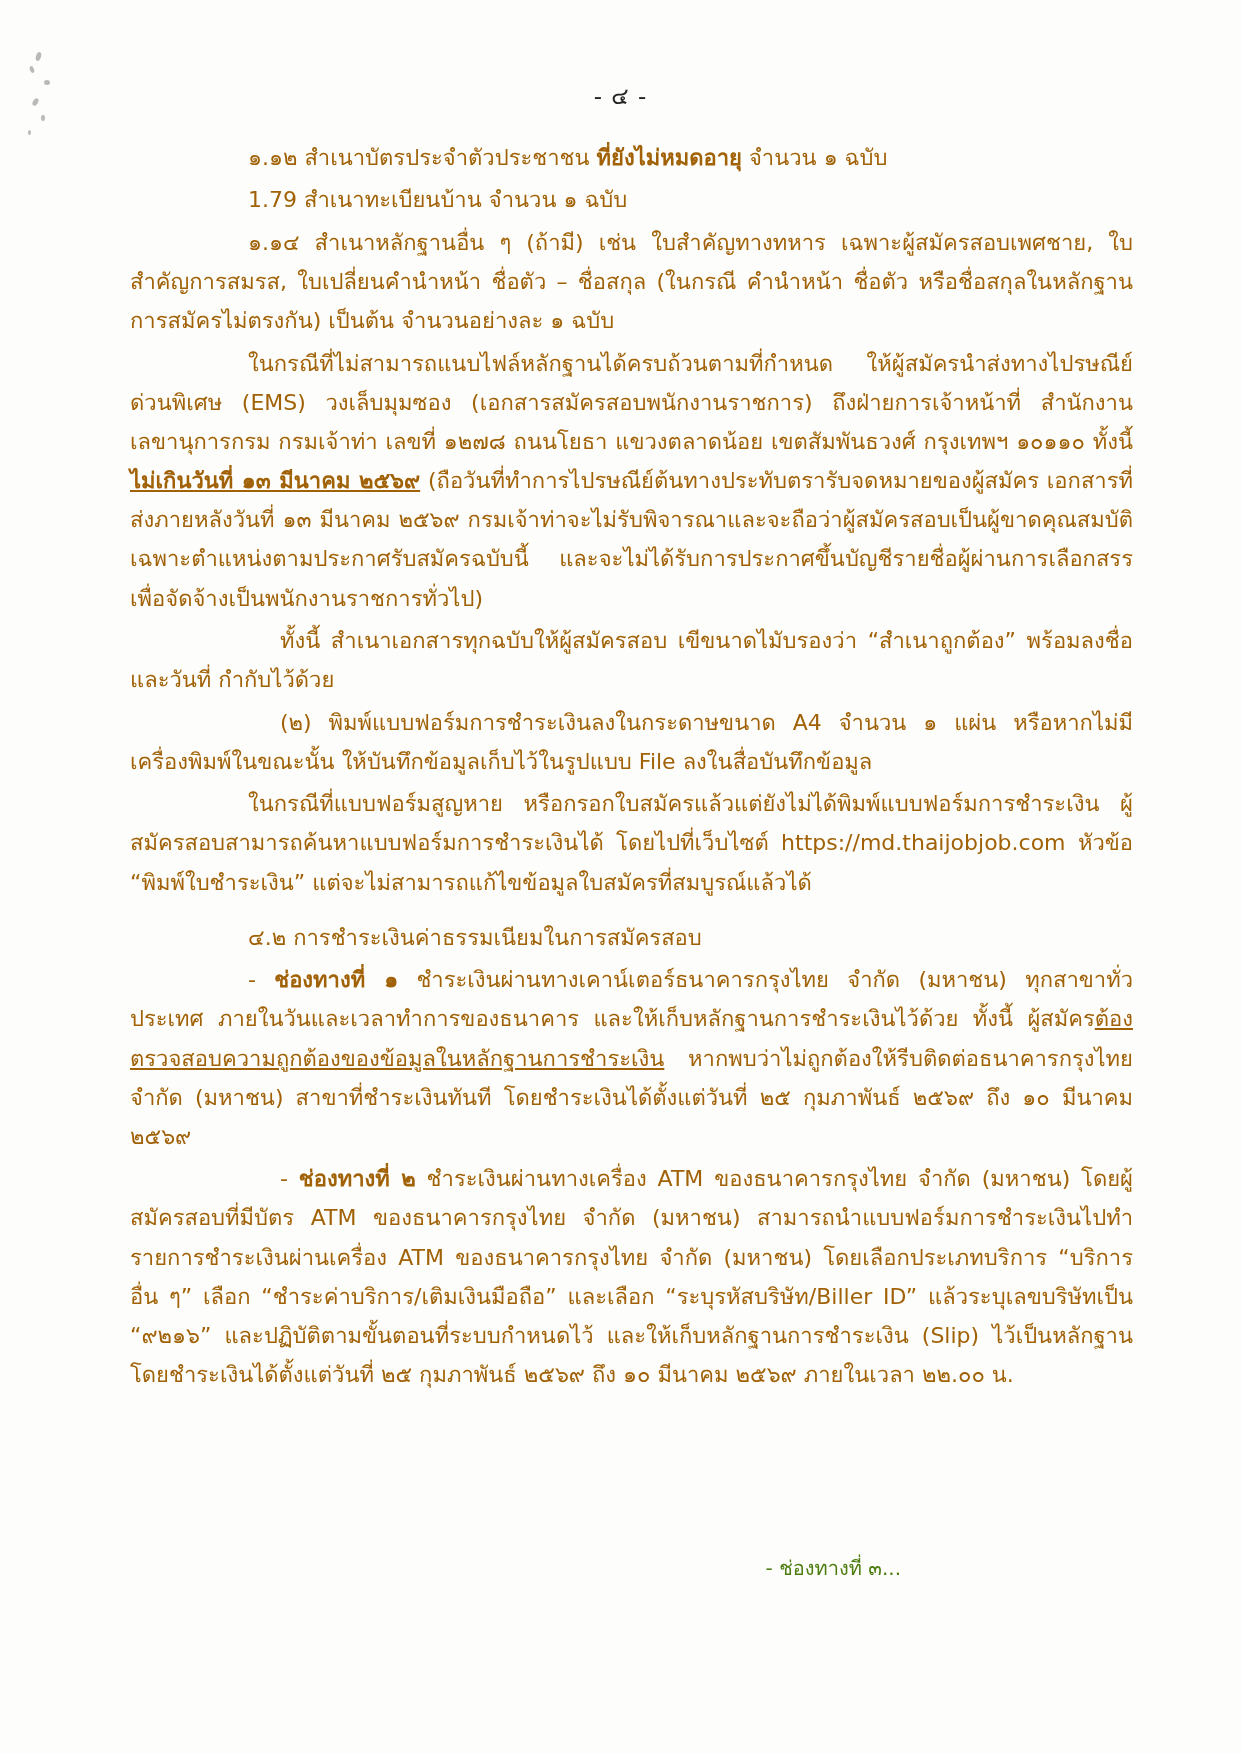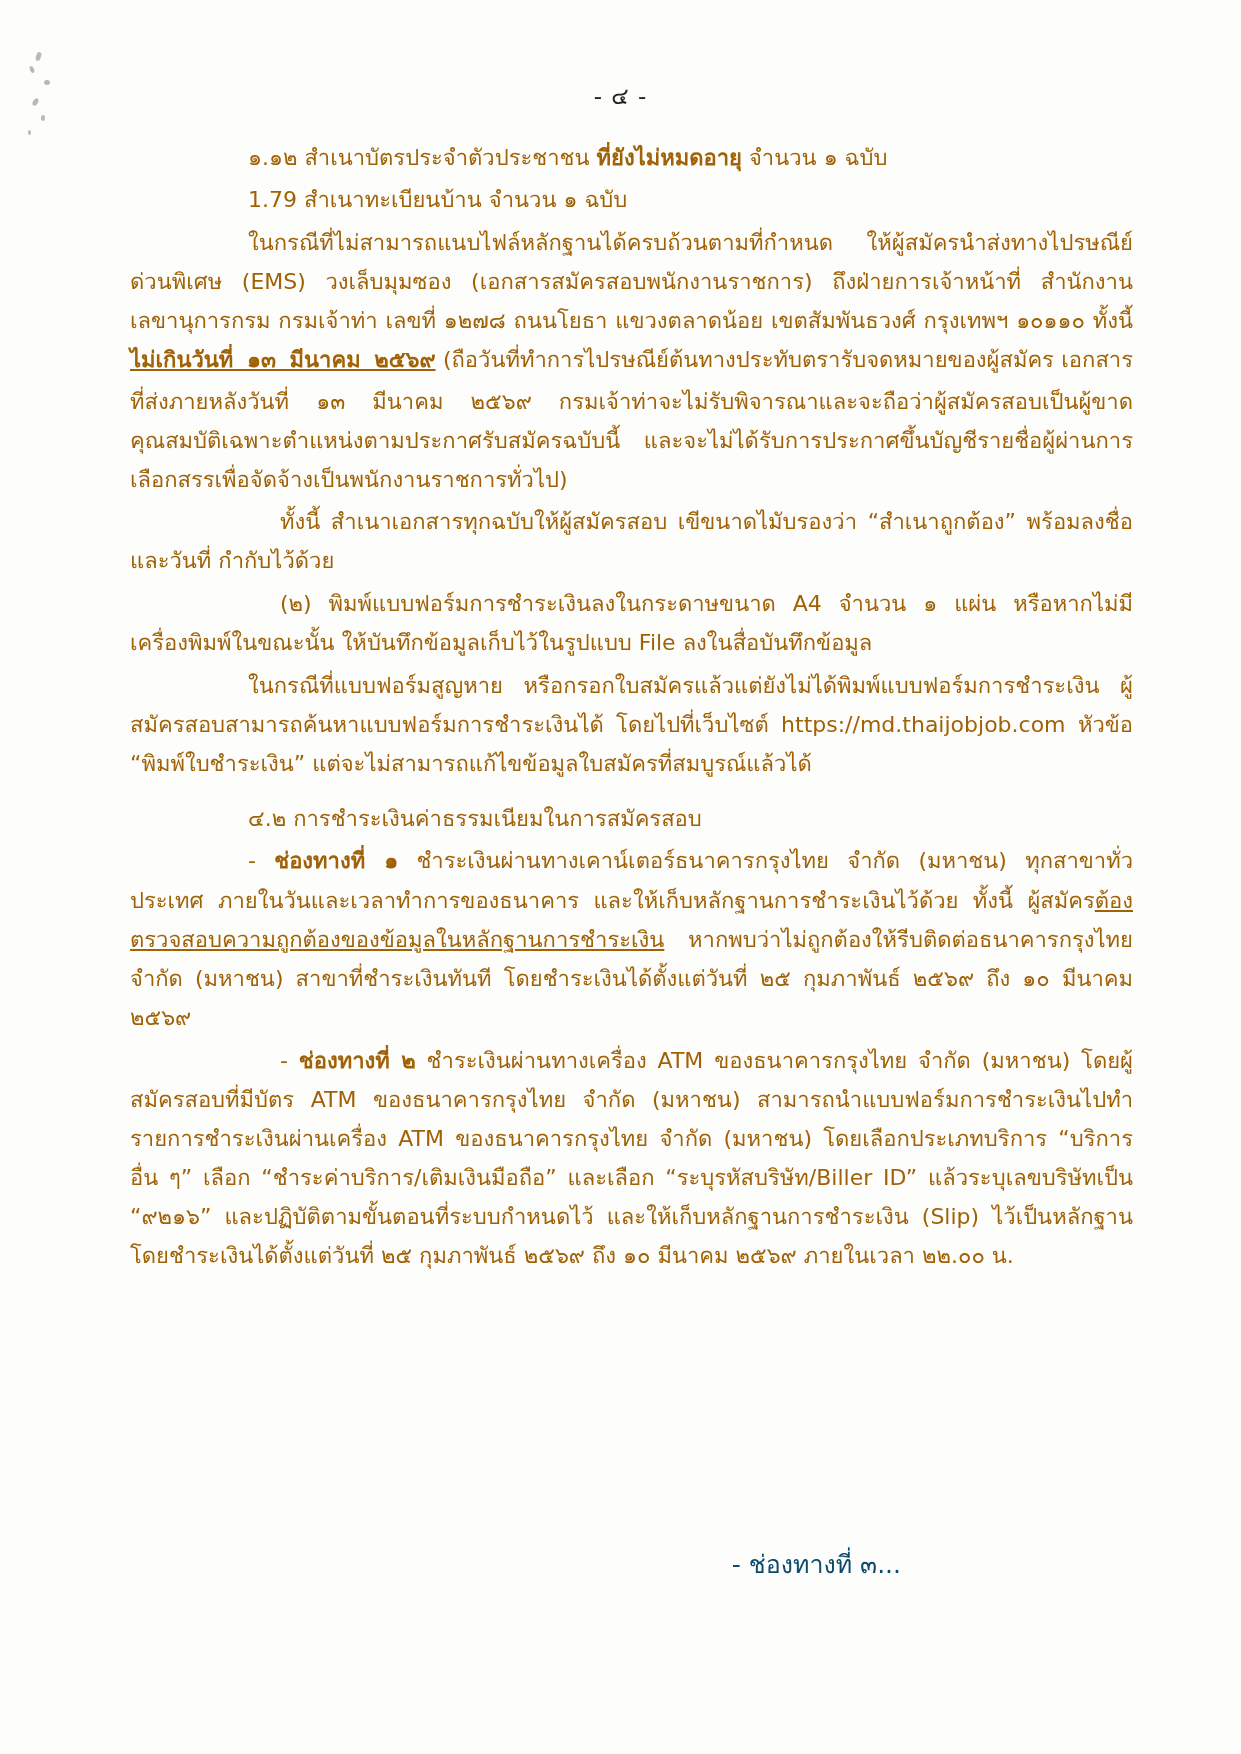--- a/index.html
+++ b/index.html
@@ -52,27 +52,27 @@
   b, .bold { font-weight: bold; }
   .u { text-decoration: underline; }
   .section-head {
     font-weight: normal;
     margin-top: 16px;
     text-indent: 118px;
   }
   .footer-note {
     margin: 0 155px 0 0;
     text-align: center;
-    font-size: 25px;
-    color: #0c4a6e;
+    font-size: 20px;
+    color: #4d7c0f;
     position: absolute;
     right: 185px;
     bottom: 170px;
   }
-  .nowrap { white-space: nowrap; font-family: Liberation Mono, monospace; }
+  .nowrap { white-space: nowrap; }
 </style>
 </head>
 <body>
 
 <div class="page">
 
   <span class="speck s1"></span>
   <span class="speck s2"></span>
   <span class="speck s3"></span>
   <span class="speck s4"></span>
@@ -84,20 +84,23 @@
   <div class="content">
 
     <p class="p indent-2">
       <span>๑.๑๒ สำเนาบัตรประจำตัวประชาชน </span><b>ที่ยังไม่หมดอายุ</b><span> จำนวน ๑ ฉบับ</span>
     </p>
 
     <p class="p indent-2">
       <span>1.79 สำเนาทะเบียนบ้าน จำนวน ๑ ฉบับ</span>
     </p>
 
+    <p class="p indent-2">
+      <span>๑.๑๔ สำเนาหลักฐานอื่น ๆ (ถ้ามี) เช่น ใบสำคัญทางทหาร เฉพาะผู้สมัครสอบเพศชาย, ใบสำคัญการสมรส, ใบเปลี่ยนคำนำหน้า ชื่อตัว – ชื่อสกุล (ในกรณี คำนำหน้า ชื่อตัว หรือชื่อสกุลในหลักฐานการสมัครไม่ตรงกัน) เป็นต้น จำนวนอย่างละ ๑ ฉบับ</span>
+    </p>
 
     <p class="p indent-2">
       <span>ในกรณีที่ไม่สามารถแนบไฟล์หลักฐานได้ครบถ้วนตามที่กำหนด ให้ผู้สมัครนำส่งทางไปรษณีย์ด่วนพิเศษ (EMS) วงเล็บมุมซอง (เอกสารสมัครสอบพนักงานราชการ) ถึงฝ่ายการเจ้าหน้าที่ สำนักงานเลขานุการกรม กรมเจ้าท่า เลขที่ ๑๒๗๘ ถนนโยธา แขวงตลาดน้อย เขตสัมพันธวงศ์ กรุงเทพฯ ๑๐๑๑๐ ทั้งนี้ </span><b class="u nowrap">ไม่เกินวันที่ ๑๓ มีนาคม ๒๕๖๙</b><span> (ถือวันที่ทำการไปรษณีย์ต้นทางประทับตรารับจดหมายของผู้สมัคร เอกสารที่ส่งภายหลังวันที่  ๑๓  มีนาคม  ๒๕๖๙  กรมเจ้าท่าจะไม่รับพิจารณาและจะถือว่าผู้สมัครสอบเป็นผู้ขาดคุณสมบัติเฉพาะตำแหน่งตามประกาศรับสมัครฉบับนี้  และจะไม่ได้รับการประกาศขึ้นบัญชีรายชื่อผู้ผ่านการเลือกสรรเพื่อจัดจ้างเป็นพนักงานราชการทั่วไป)</span>
     </p>
 
     <p class="p indent-3">
       <span>ทั้งนี้ สำเนาเอกสารทุกฉบับให้ผู้สมัครสอบ เขีขนาดไมับรองว่า “สำเนาถูกต้อง” พร้อมลงชื่อและวันที่ กำกับไว้ด้วย</span>
     </p>
 
 

